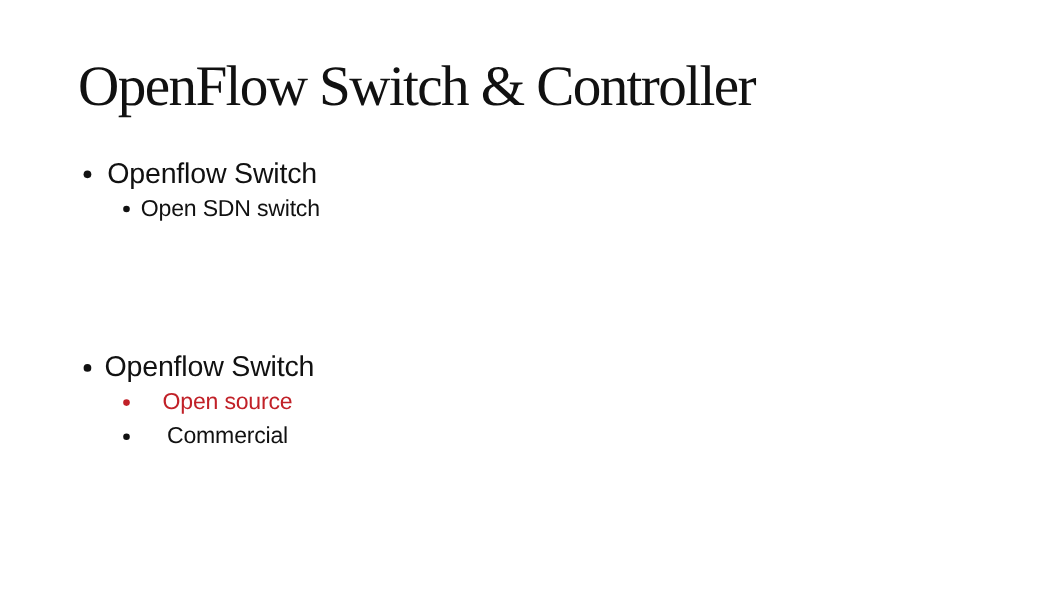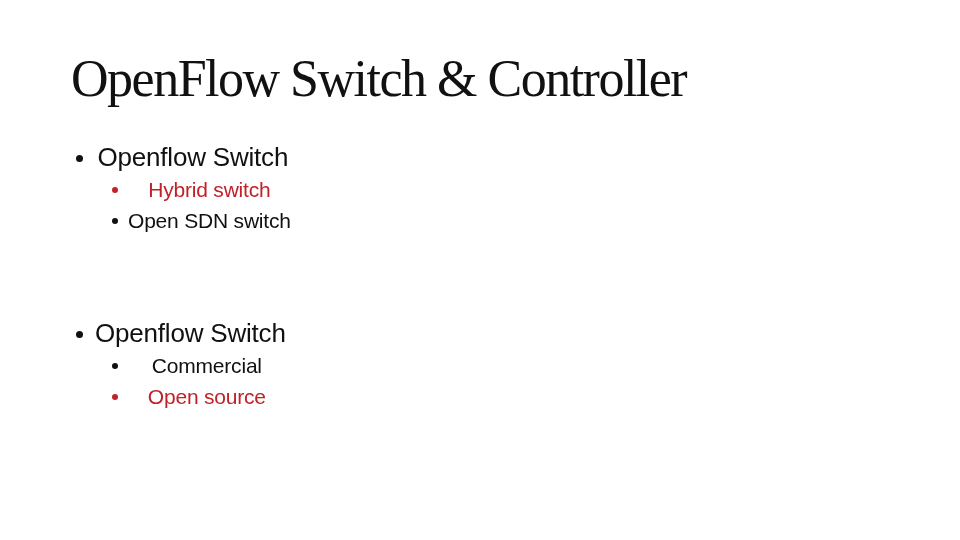--- a/index.html
+++ b/index.html
@@ -85,38 +85,34 @@
 
 <div class="slide">
 
   <h1 class="slide-title">OpenFlow Switch &amp; Controller</h1>
 
   <div class="bullet-group group-1">
     <div class="line level-1">
       <span class="dot"></span>
       <span>Openflow Switch</span>
     </div>
-    <div class="line level-2 hl">
-      <span class="dot"></span>
-      <span>Hybrid switch</span>
-    </div>
     <div class="line level-2">
       <span class="dot"></span>
       <span>Open SDN switch</span>
     </div>
   </div>
 
   <div class="bullet-group group-2">
     <div class="line level-1">
       <span class="dot"></span>
       <span>Openflow Switch</span>
     </div>
+    <div class="line level-2 hl">
+      <span class="dot"></span>
+      <span>Open source</span>
+    </div>
     <div class="line level-2">
       <span class="dot"></span>
       <span>Commercial</span>
-    </div>
-    <div class="line level-2 hl">
-      <span class="dot"></span>
-      <span>Open source</span>
     </div>
   </div>
 
 </div>
 
 </body></html>

